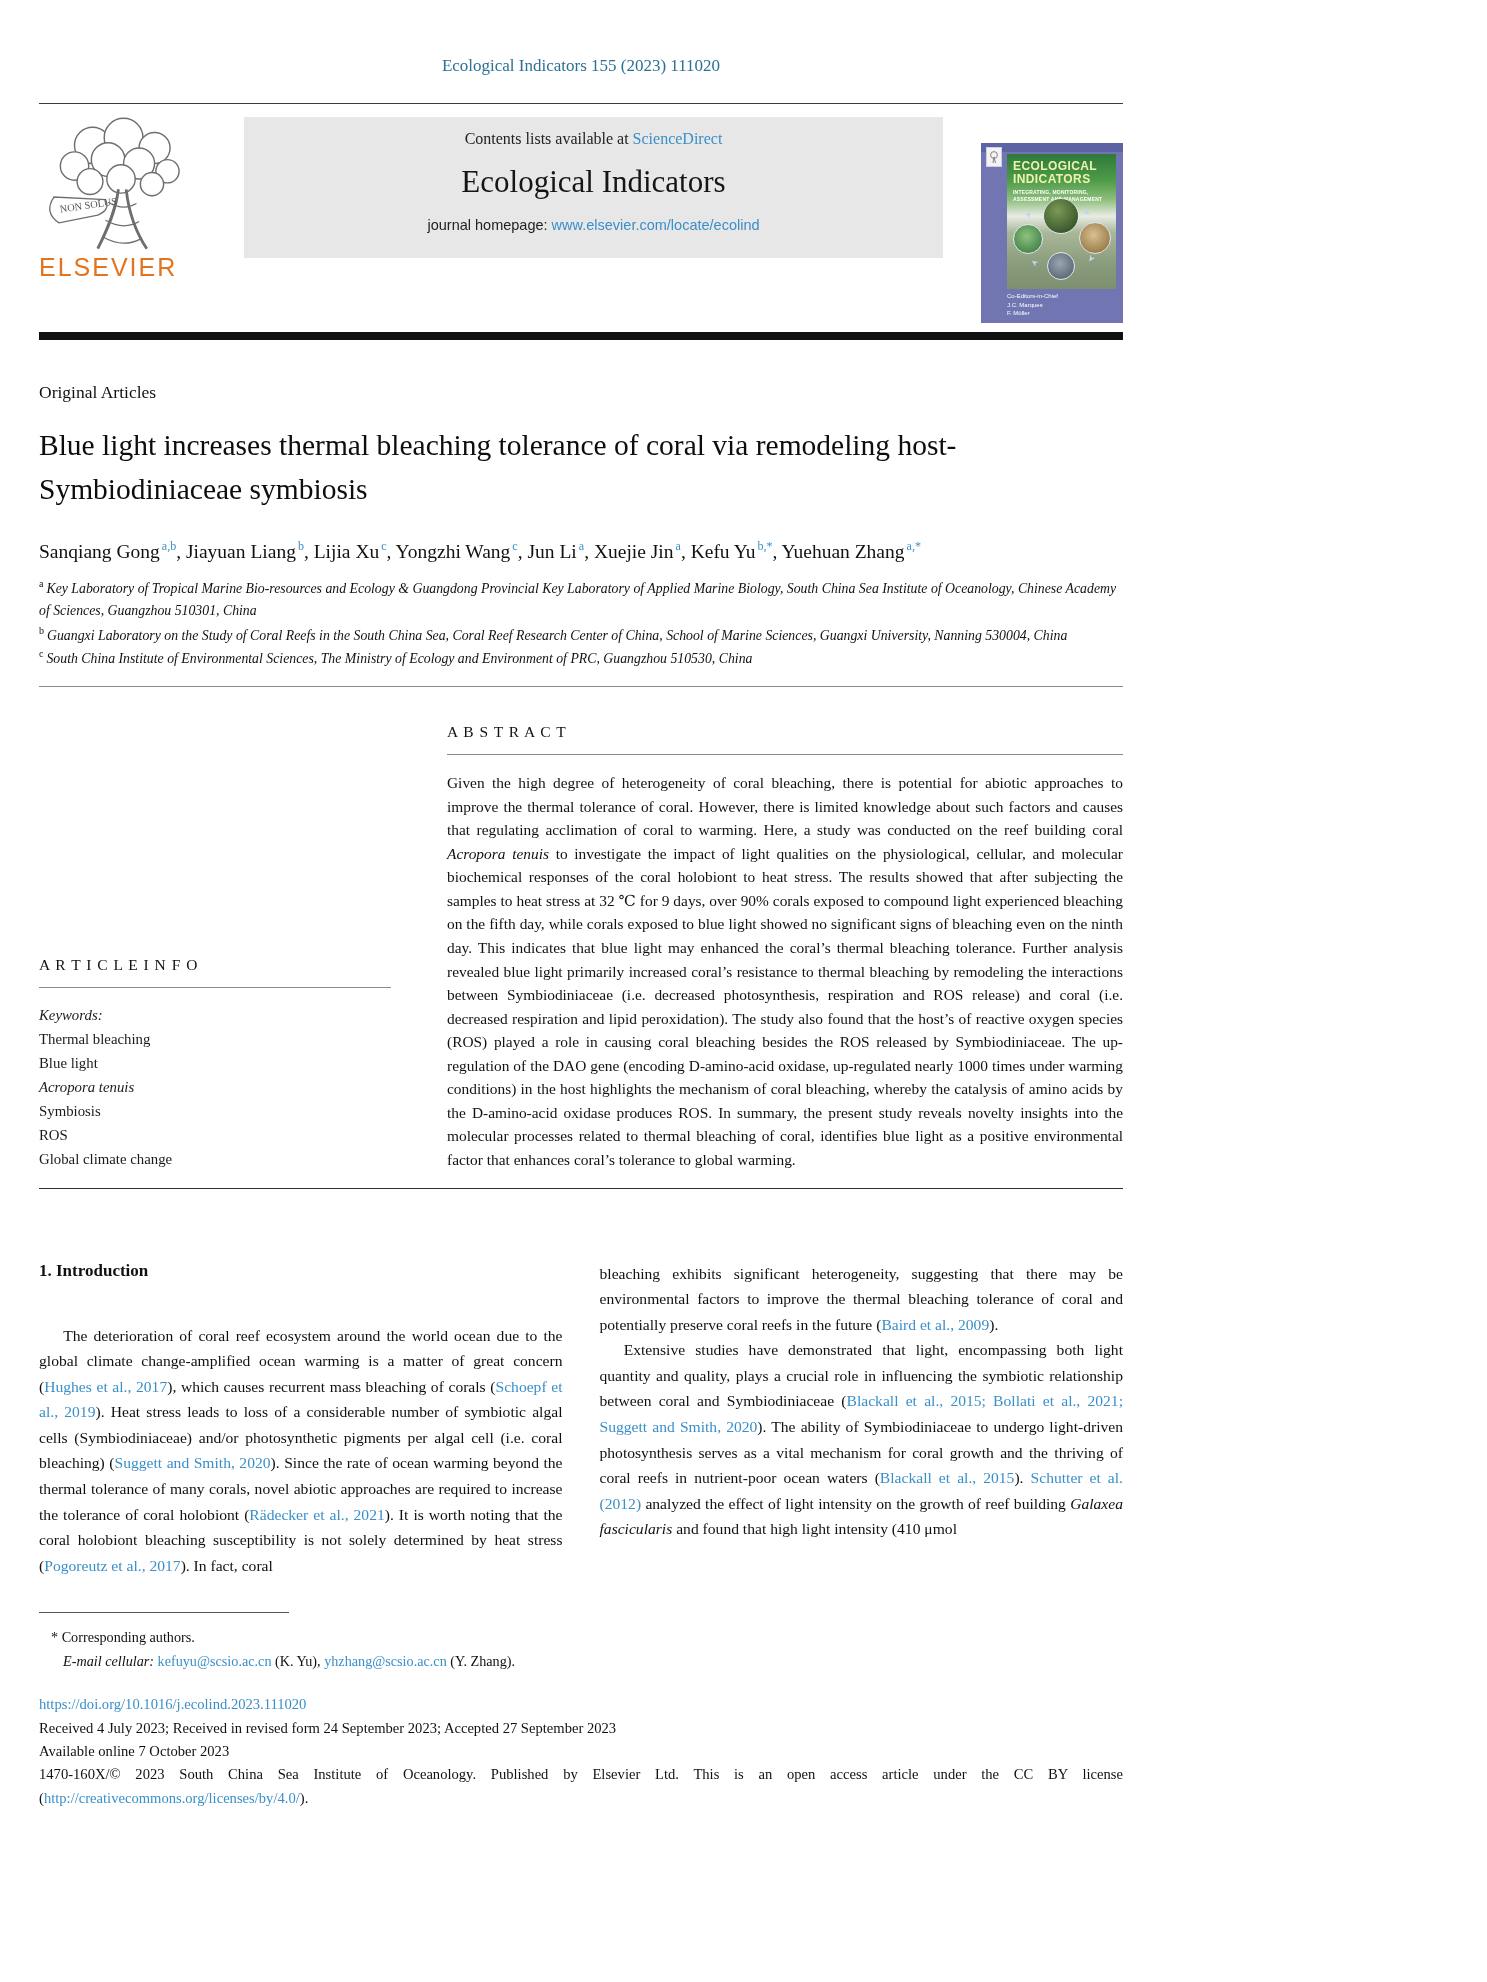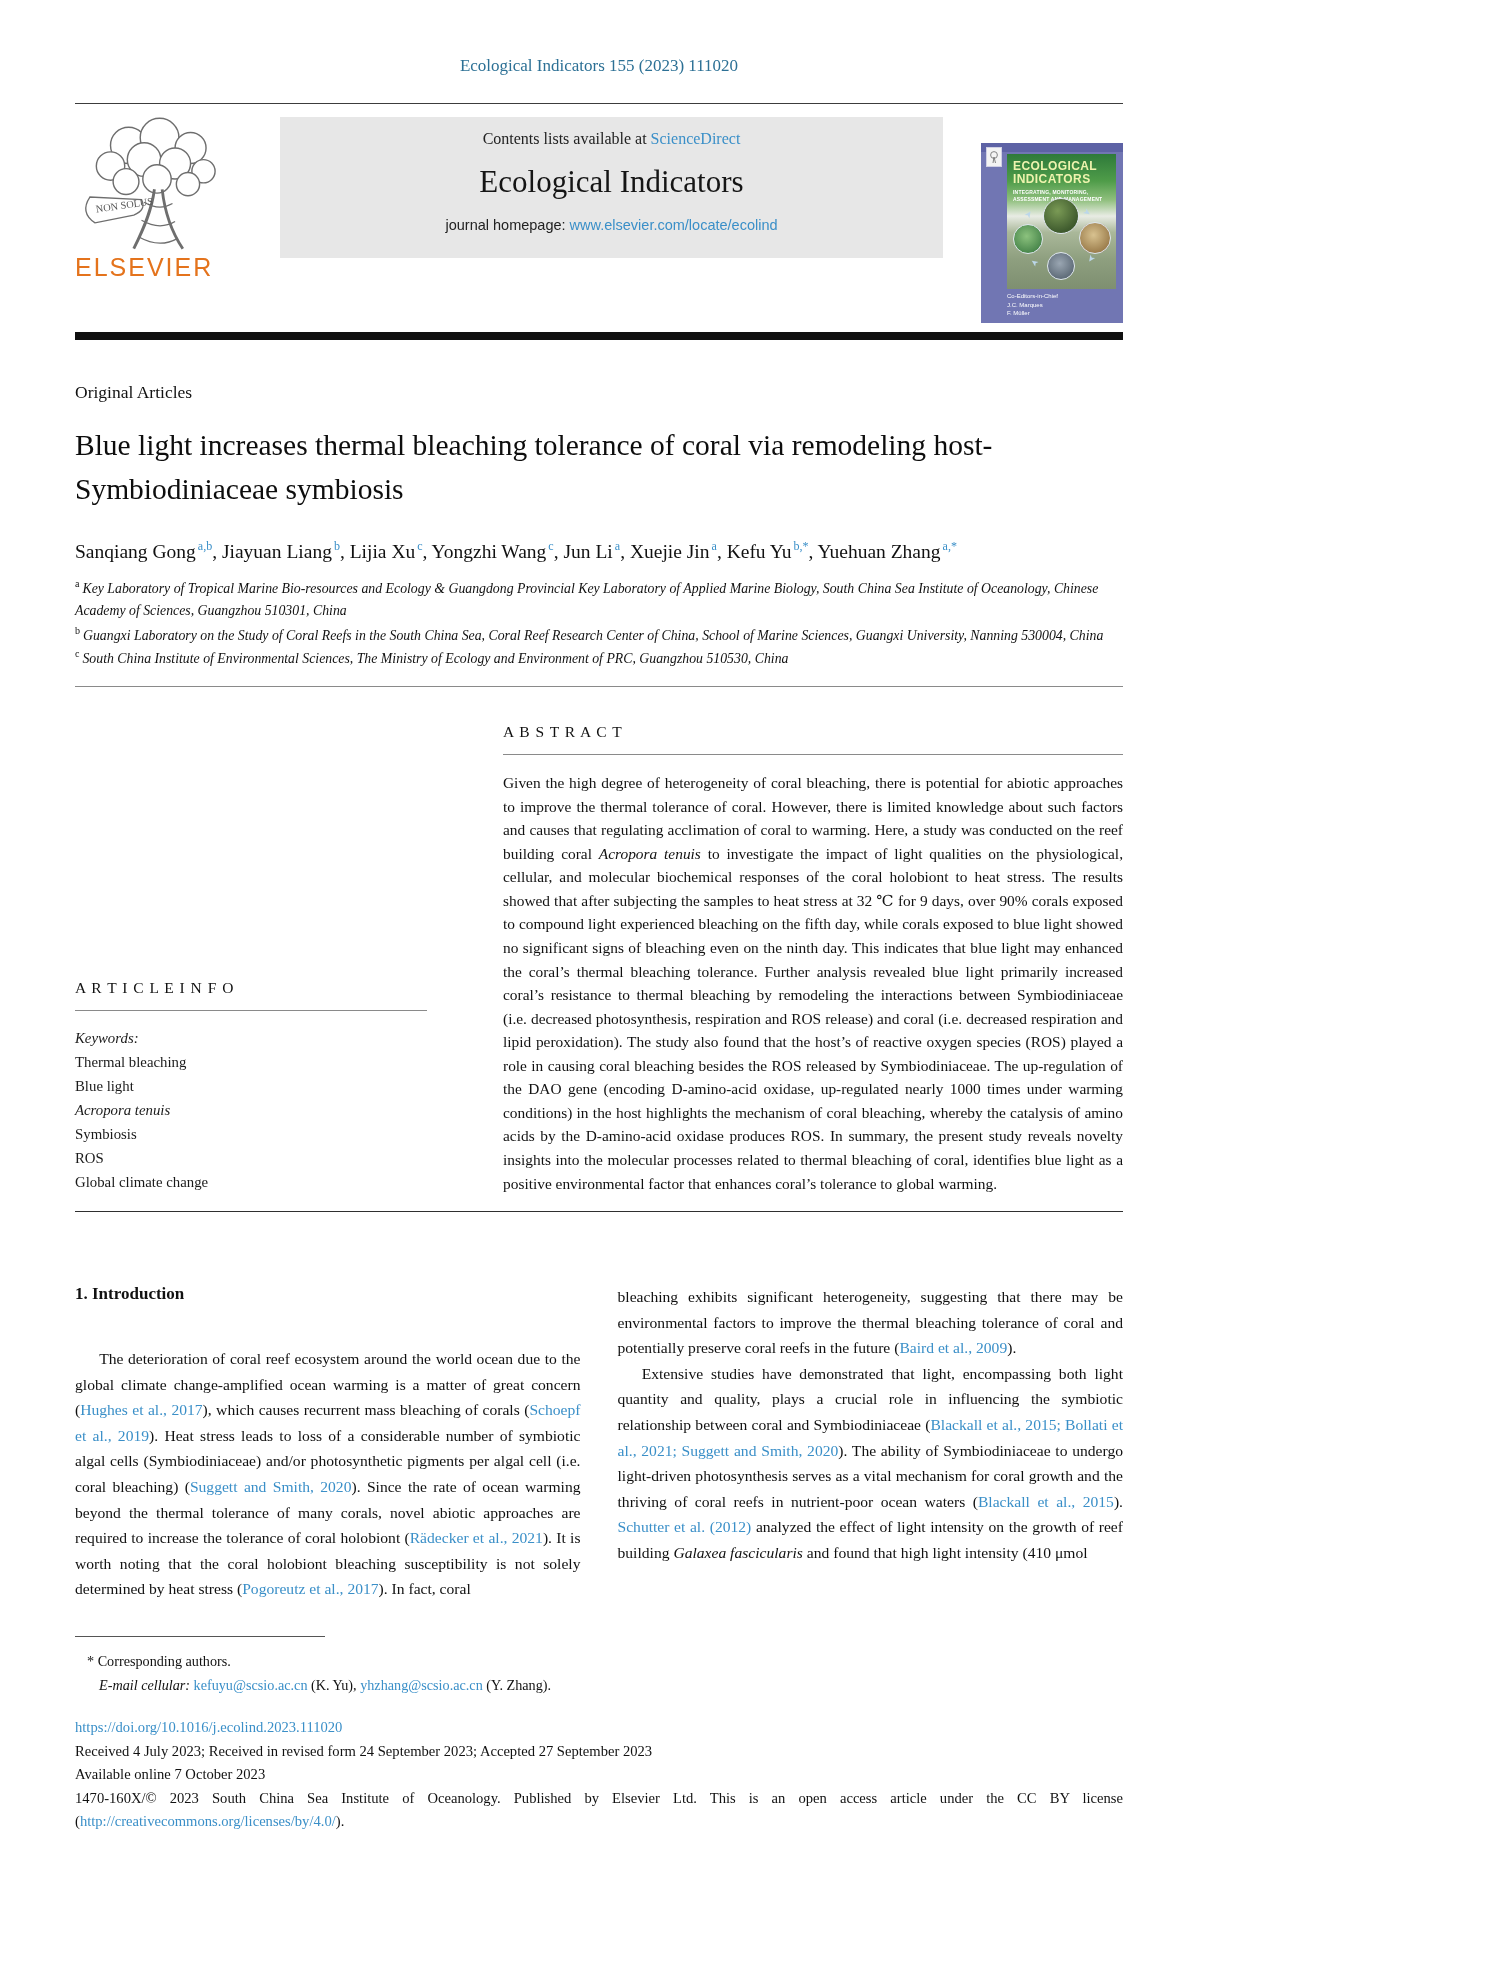--- a/index.html
+++ b/index.html
@@ -6,21 +6,21 @@
     --link:#3a8fc8;
     --citation:#2c7095;
     --elsevier-orange:#e4731c;
     --bar:#101010;
     --cover-purple:#7176b3;
     --cover-green:#2e7a3a;
     --rule-gray:#8a8a8a;
   }
   *{box-sizing:border-box;margin:0;padding:0;}
   body{background:#ffffff;font-family:"Liberation Serif","DejaVu Serif",serif;color:#1a1a1a;}
-  .page{width:1198px;min-height:1982px;background:#fff;padding:56px 75px 40px 75px;position:relative;}
+  .page{width:1198px;min-height:1982px;background:#fff;padding:56px 75px 40px 39px;position:relative;}
 
   .top-citation{text-align:center;font-size:17px;color:var(--citation);margin-bottom:27px;}
   .top-rule{border-top:1.5px solid #3c3c3c;}
 
   
   .header-row{display:flex;align-items:flex-start;margin-top:13px;height:201px;}
   .publisher-block{width:205px;flex:0 0 205px;display:flex;flex-direction:column;align-items:flex-start;}
   .tree-svg{margin-left:2px;}
   .publisher-name{font-size:25px;letter-spacing:2px;color:var(--elsevier-orange);margin-top:-6px;font-family:Liberation Sans, sans-serif;}
   .masthead{flex:1 1 auto;background:#e7e7e7;height:141px;padding:13px 10px 10px 10px;text-align:center;}
@@ -60,21 +60,21 @@
   .affiliations{margin-top:6px;}
   .affiliation{font-size:13.8px;font-style:italic;line-height:1.68;color:#111;}
   .aff-sup{font-style:normal;font-size:10px;margin-right:3px;}
 
   .full-rule{border-top:1px solid var(--rule-gray);margin-top:16px;}
   .full-rule.dark{border-top:1.5px solid #2f2f2f;}
 
   
   .info-row{display:flex;margin-top:36px;align-items:flex-end;}
   .info-col{flex:0 0 352px;width:352px;}
-  .abstract-col{flex:1 1 auto;margin-left:76px;}
+  .abstract-col{flex:1 1 auto;margin-left:56px;}
   .col-heading{font-size:15.5px;letter-spacing:1px;color:#111;padding-bottom:13px;border-bottom:1px solid var(--rule-gray);}
   .keywords{margin-top:16px;font-size:14.8px;line-height:1.62;}
   .italic{font-style:italic;}
   .abstract-text{margin-top:16px;font-size:15.4px;line-height:1.53;text-align:justify;color:#111;}
   .seg-link{color:var(--link);cursor:pointer;}
   .seg-italic{font-style:italic;}
 
   
   .body-columns{display:flex;gap:37px;margin-top:72px;}
   .body-columns .col{flex:1 1 0;}

